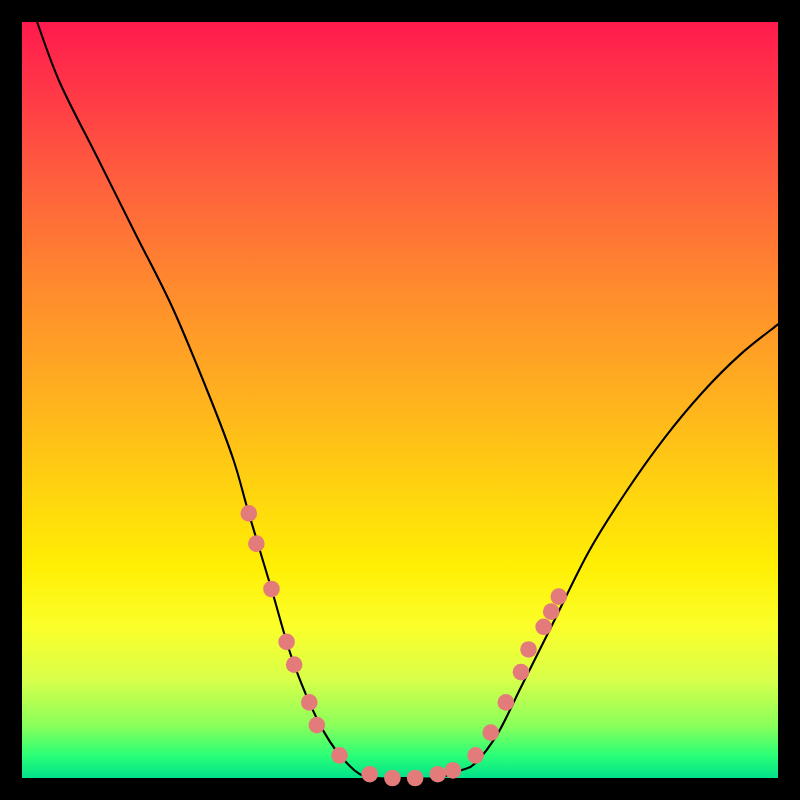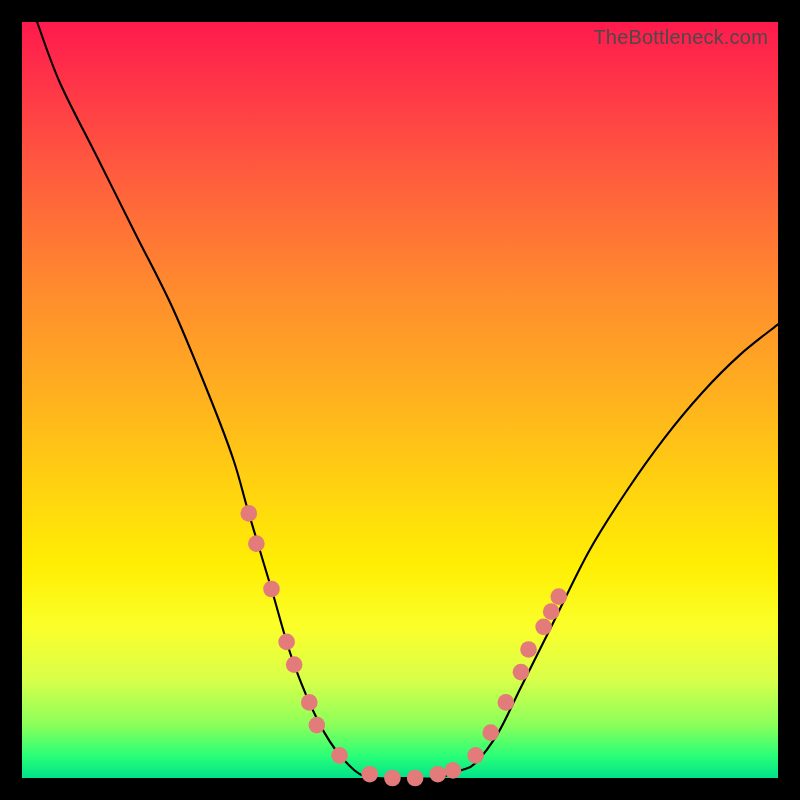--- a/index.html
+++ b/index.html
@@ -58,21 +58,20 @@
     width: 756px;
     height: 756px;
     overflow: visible;
   }
 </style>
 </head>
 <body>
 
 <div class="frame">
   <div class="plot">
-    <div class="attr">TheBottleneck.com</div>
     <svg class="curve" viewBox="0 0 100 100" preserveAspectRatio="none">
 
       <path fill="none" stroke="#000" stroke-width="0.28" stroke-linecap="round" stroke-linejoin="round" d="M 2 0 C 2.5 1.3333333333333333, 3.666666666666667 5, 5 8 C 6.333333333333333 11, 8.333333333333334 14.666666666666666, 10 18 C 11.666666666666666 21.333333333333332, 13.333333333333334 24.666666666666668, 15 28 C 16.666666666666668 31.333333333333332, 18.333333333333332 34.333333333333336, 20 38 C 21.666666666666668 41.666666666666664, 23.666666666666668 46.666666666666664, 25 50 C 26.333333333333332 53.333333333333336, 27.166666666666668 55.5, 28 58 C 28.833333333333332 60.5, 29.166666666666668 62.166666666666664, 30 65 C 30.833333333333332 67.83333333333333, 32 71.66666666666667, 33 75 C 34 78.33333333333333, 34.833333333333336 81.83333333333333, 36 85 C 37.166666666666664 88.16666666666667, 38.666666666666664 91.66666666666667, 40 94 C 41.333333333333336 96.33333333333333, 42.833333333333336 98, 44 99 C 45.166666666666664 100, 46 99.83333333333333, 47 100 C 48 100.16666666666667, 49.166666666666664 100, 50 100 C 50.833333333333336 100, 51.166666666666664 100, 52 100 C 52.833333333333336 100, 54 100.16666666666667, 55 100 C 56 99.83333333333333, 57.166666666666664 99.33333333333333, 58 99 C 58.833333333333336 98.66666666666667, 59.166666666666664 98.83333333333333, 60 98 C 60.833333333333336 97.16666666666667, 62 95.66666666666667, 63 94 C 64 92.33333333333333, 64.83333333333333 90.33333333333333, 66 88 C 67.16666666666667 85.66666666666667, 68.5 83, 70 80 C 71.5 77, 73.33333333333333 73, 75 70 C 76.66666666666667 67, 78.33333333333333 64.5, 80 62 C 81.66666666666667 59.5, 83.33333333333333 57.166666666666664, 85 55 C 86.66666666666667 52.833333333333336, 88.33333333333333 50.833333333333336, 90 49 C 91.66666666666667 47.166666666666664, 93.33333333333333 45.5, 95 44 C 96.66666666666667 42.5, 99.16666666666667 40.666666666666664, 100 40" id="curve-path"></path>
 
       <g id="markers">
           <circle cx="30" cy="65" r="1.1" fill="#e37b7b"></circle>
           <circle cx="31" cy="69" r="1.1" fill="#e37b7b"></circle>
           <circle cx="33" cy="75" r="1.1" fill="#e37b7b"></circle>
           <circle cx="35" cy="82" r="1.1" fill="#e37b7b"></circle>
           <circle cx="36" cy="85" r="1.1" fill="#e37b7b"></circle>

